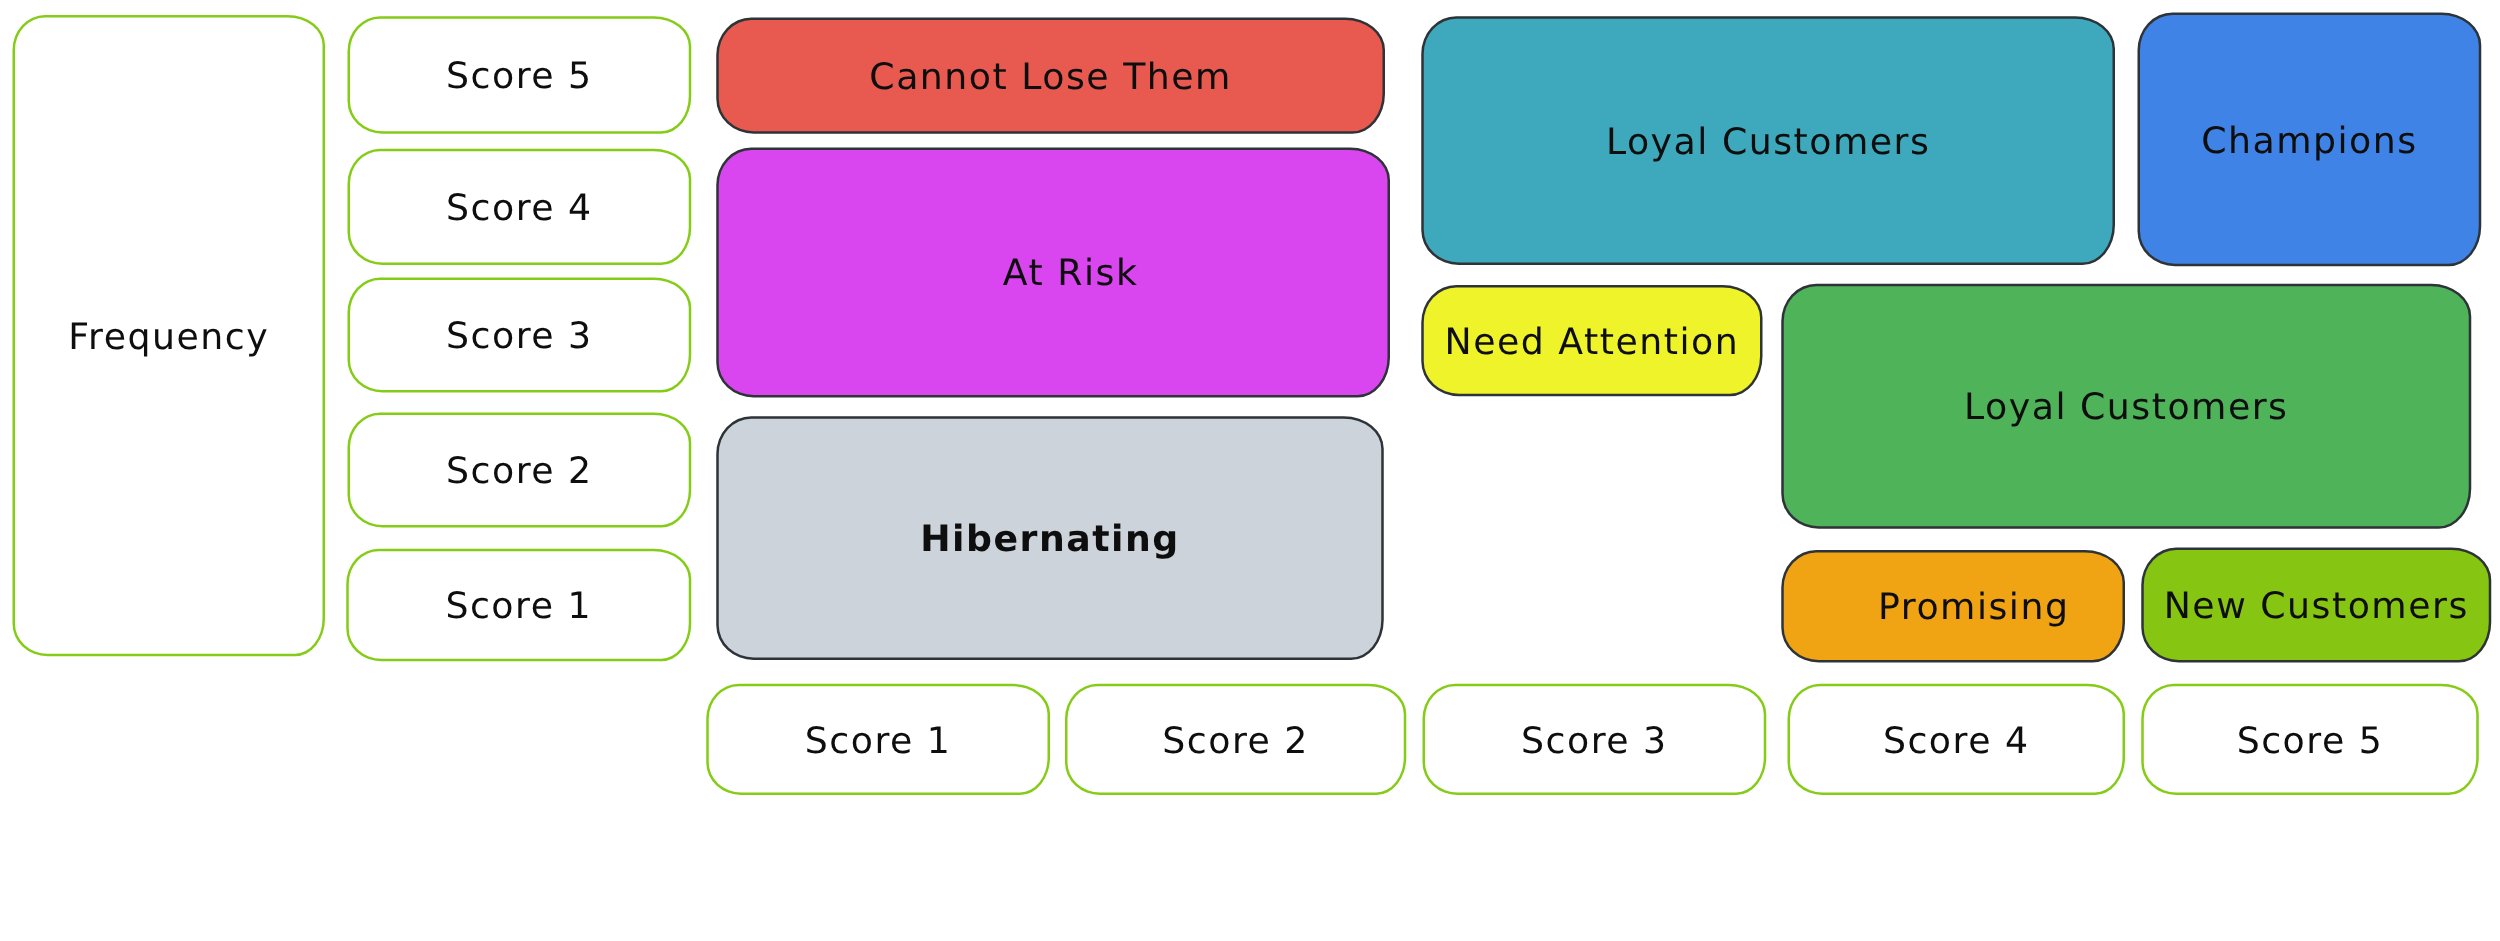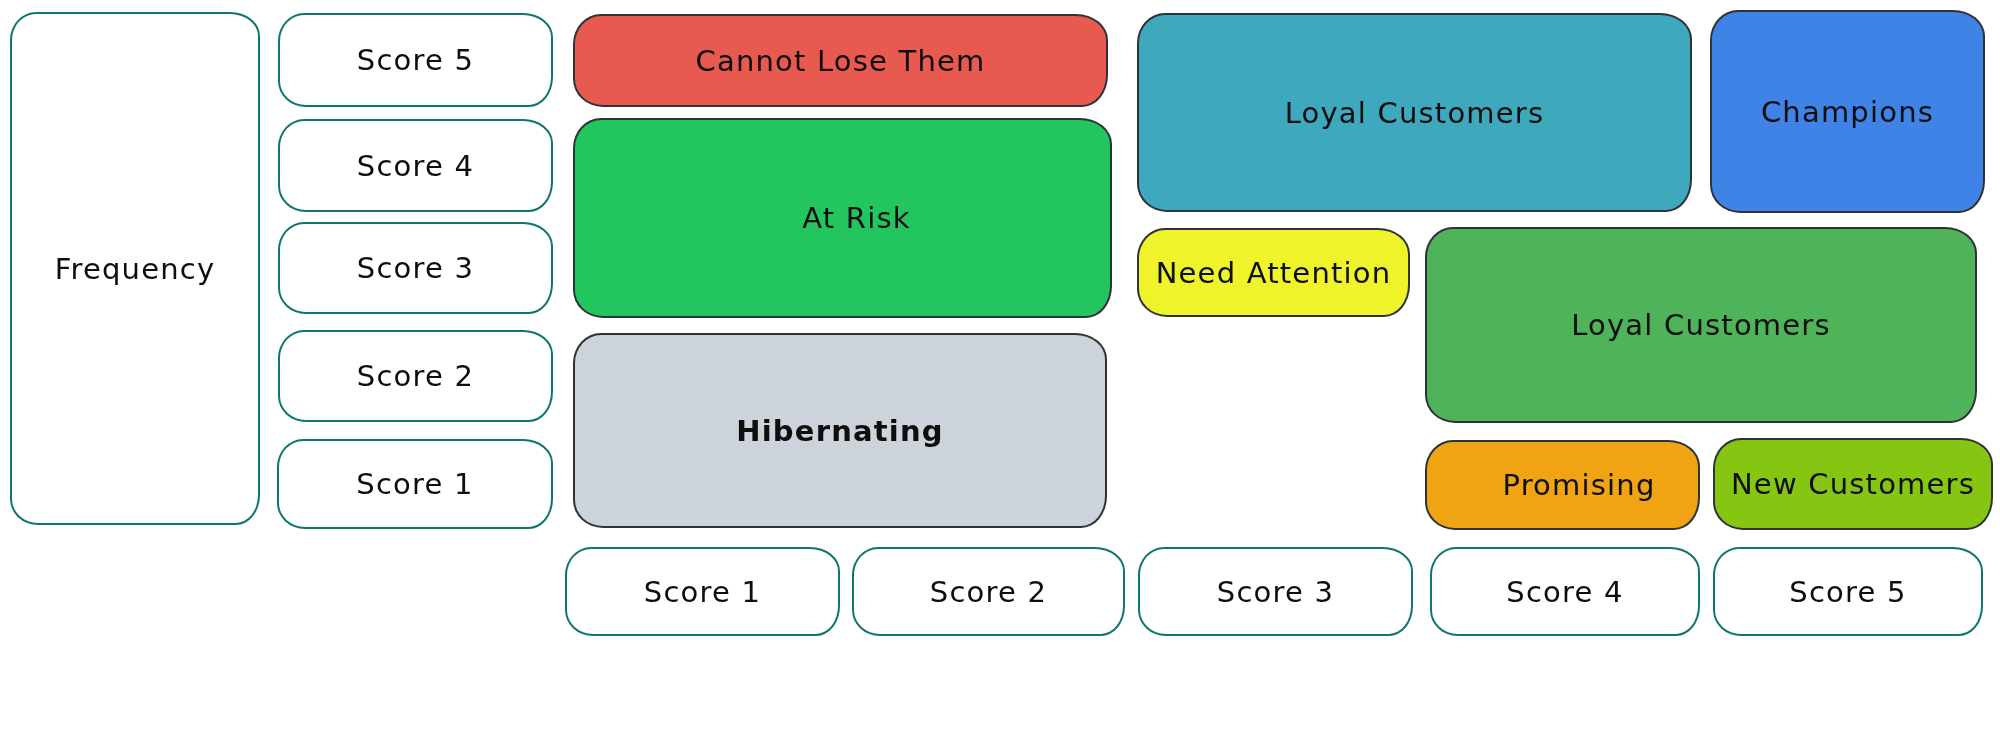--- a/index.html
+++ b/index.html
@@ -19,21 +19,21 @@
     text-align:center;
   }
   .box span{
     white-space:nowrap;
     font-size:29px;
     letter-spacing:1.2px;
     color:#0e0e0e;
   }
   .white{
     background:#ffffff;
-    border:2px solid #0f766e;
+    border:2px solid #84cc16;
     border-radius:26px 30px 24px 28px / 28px 24px 30px 26px;
   }
   .seg{
     border-radius:28px 32px 26px 30px / 30px 26px 32px 28px;
   }
 
   
   .pos-freq-label   {left:10px;  top:12px;  width:250px; height:513px;}
   
   .pos-f5           {left:278px; top:13px;  width:275px; height:94px;}
@@ -84,21 +84,21 @@
   <div class="box white pos-f2">
     <span>Score 2</span>
   </div>
   <div class="box white pos-f1">
     <span>Score 1</span>
   </div>
 
   <div class="box seg pos-cannot-lose" style="background-color: rgb(232, 90, 80);">
     <span>Cannot Lose Them</span>
   </div>
-  <div class="box seg pos-at-risk" style="background-color: #22c55e; padding-left: 28px;">
+  <div class="box seg pos-at-risk" style="background-color: #d946ef; padding-left: 28px;">
     <span>At Risk</span>
   </div>
   <div class="box seg pos-hibernating" style="background-color: rgb(205, 211, 218);">
     <span>Hibernating</span>
   </div>
   <div class="box seg pos-loyal-teal" style="background-color: rgb(62, 168, 188);">
     <span>Loyal Customers</span>
   </div>
   <div class="box seg pos-champions" style="background-color: rgb(64, 131, 230);">
     <span>Champions</span>

